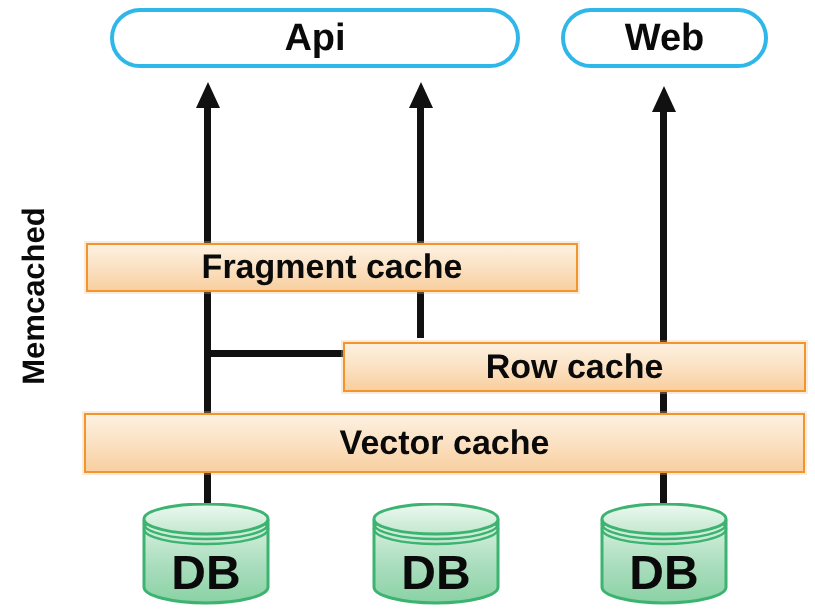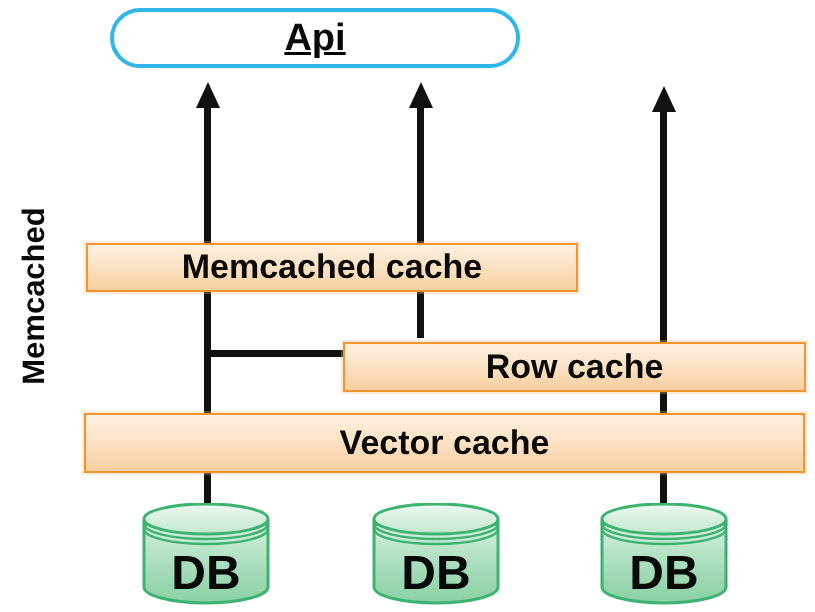--- a/index.html
+++ b/index.html
@@ -112,40 +112,43 @@
     z-index: 5;
   }
 </style>
 </head>
 <body>
 
 <div id="diagram-canvas">
 
   <div class="lbl" id="memcached-label">Memcached</div>
 
-  <div class="pill" style="left:110px; top:8px; width:410px; height:60px;text-decoration:underline;">
+  <div class="pill" style="left:110px; top:8px; width:410px; height:60px;">
     <span class="lbl">Api</span>
   </div>
 
+  <div class="pill" style="left:561px; top:8px; width:207px; height:60px;">
+    <span class="lbl">Web</span>
+  </div>
 
   <div class="arrow-head" style="left:196px; top:82px;"></div>
   <div class="arrow-head" style="left:409px; top:82px;"></div>
   <div class="arrow-head" style="left:652px; top:86px;"></div>
 
   <div class="vline" style="left:204px; top:106px; height:410px;"></div>
 
   <div class="vline" style="left:417px; top:106px; height:232px;"></div>
 
   <div class="vline" style="left:660px; top:110px; height:406px;"></div>
 
   <div class="hline" style="left:204px; top:350px; width:145px;"></div>
 
 
   <div class="cache-bar" style="left:86px; top:243px; width:492px; height:49px;">
-    <span class="lbl">Memcached cache</span>
+    <span class="lbl">Fragment cache</span>
   </div>
 
   <div class="cache-bar" style="left:343px; top:342px; width:463px; height:50px;">
     <span class="lbl">Row cache</span>
   </div>
 
   <div class="cache-bar" style="left:84px; top:413px; width:721px; height:60px;">
     <span class="lbl">Vector cache</span>
   </div>
 

